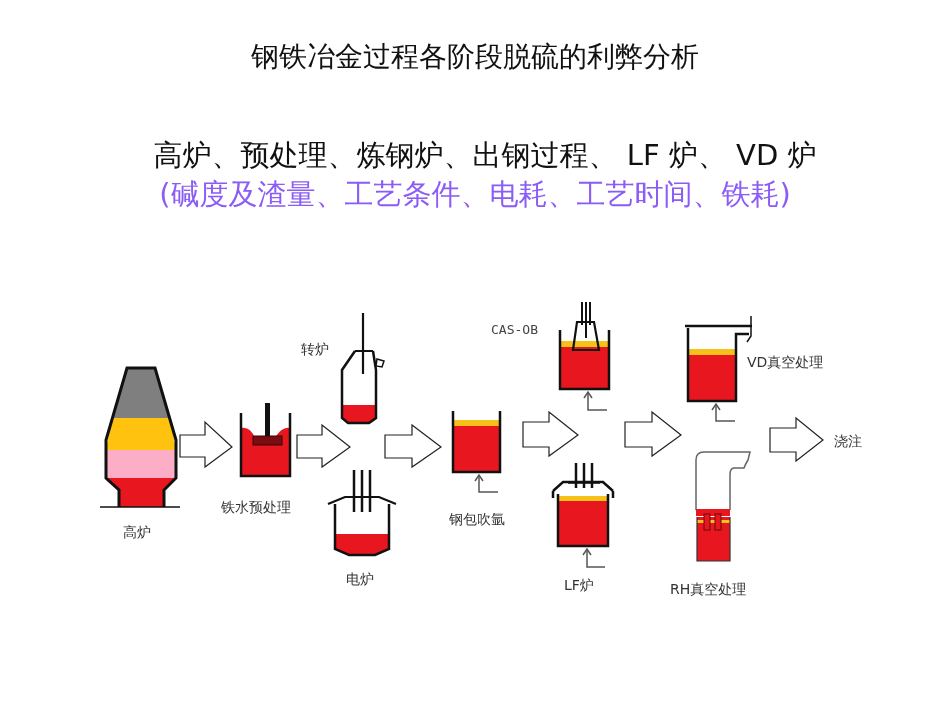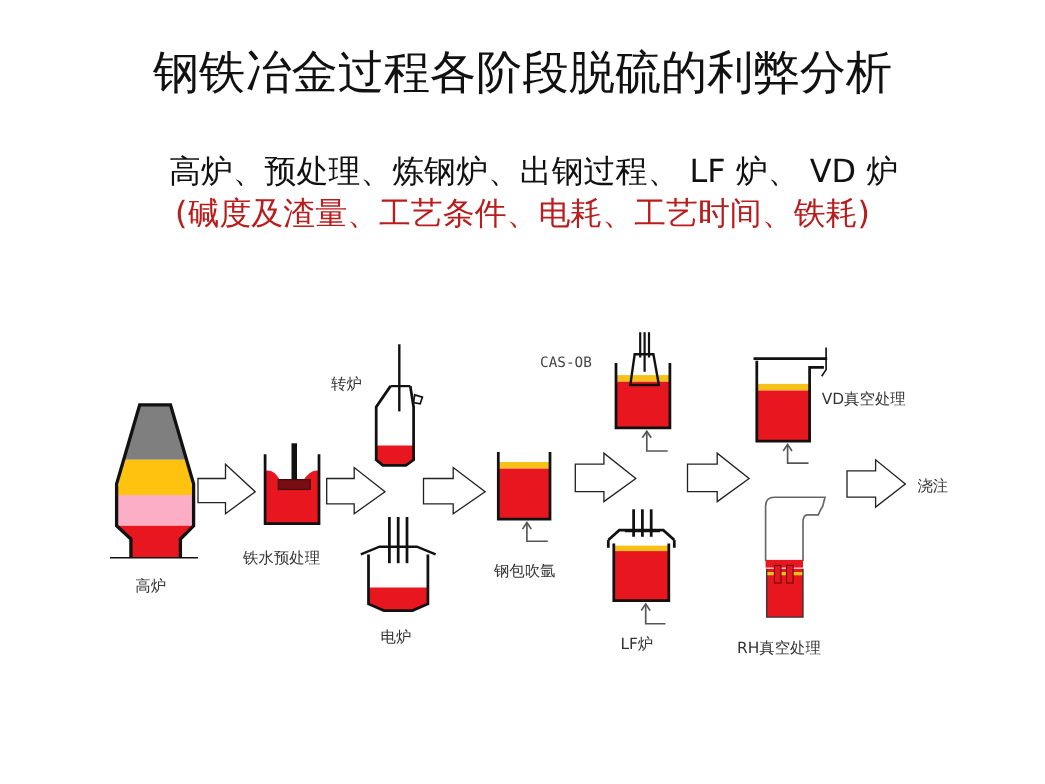--- a/index.html
+++ b/index.html
@@ -1,19 +1,19 @@
 <!DOCTYPE html>
 <html><head>
 <meta charset="utf-8">
 <style>
   html, body { margin:0; padding:0; background:#ffffff; }
   body { width:950px; height:713px; position:relative; overflow:hidden; font-family:"DejaVu Sans", sans-serif; }
-  .title { position:absolute; top:38px; left:0; width:950px; text-align:center; font-size:42px; color:#111; letter-spacing:0px; }
+  .title { position:absolute; top:38px; left:0; width:950px; text-align:center; font-size:28px; color:#111; letter-spacing:0px; }
   .sub1 { position:absolute; top:136px; left:10px; width:950px; text-align:center; font-size:29px; color:#111; }
-  .sub2 { position:absolute; top:175px; left:0; width:950px; text-align:center; font-size:29px; color:#b91c1c; }
+  .sub2 { position:absolute; top:175px; left:0; width:950px; text-align:center; font-size:29px; color:#8b5cf6; }
   svg { position:absolute; left:0; top:0; }
   .lbl { font-family:"DejaVu Sans", sans-serif; font-size:14px; fill:#333; }
   .lblm { font-family:"DejaVu Sans Mono", monospace; font-size:13px; fill:#444; }
 </style>
 </head>
 <body>
 
 <div class="title">钢铁冶金过程各阶段脱硫的利弊分析</div>
 <div class="sub1">高炉、预处理、炼钢炉、出钢过程、 LF 炉、 VD 炉</div>
 <div class="sub2">(碱度及渣量、工艺条件、电耗、工艺时间、铁耗)</div>

